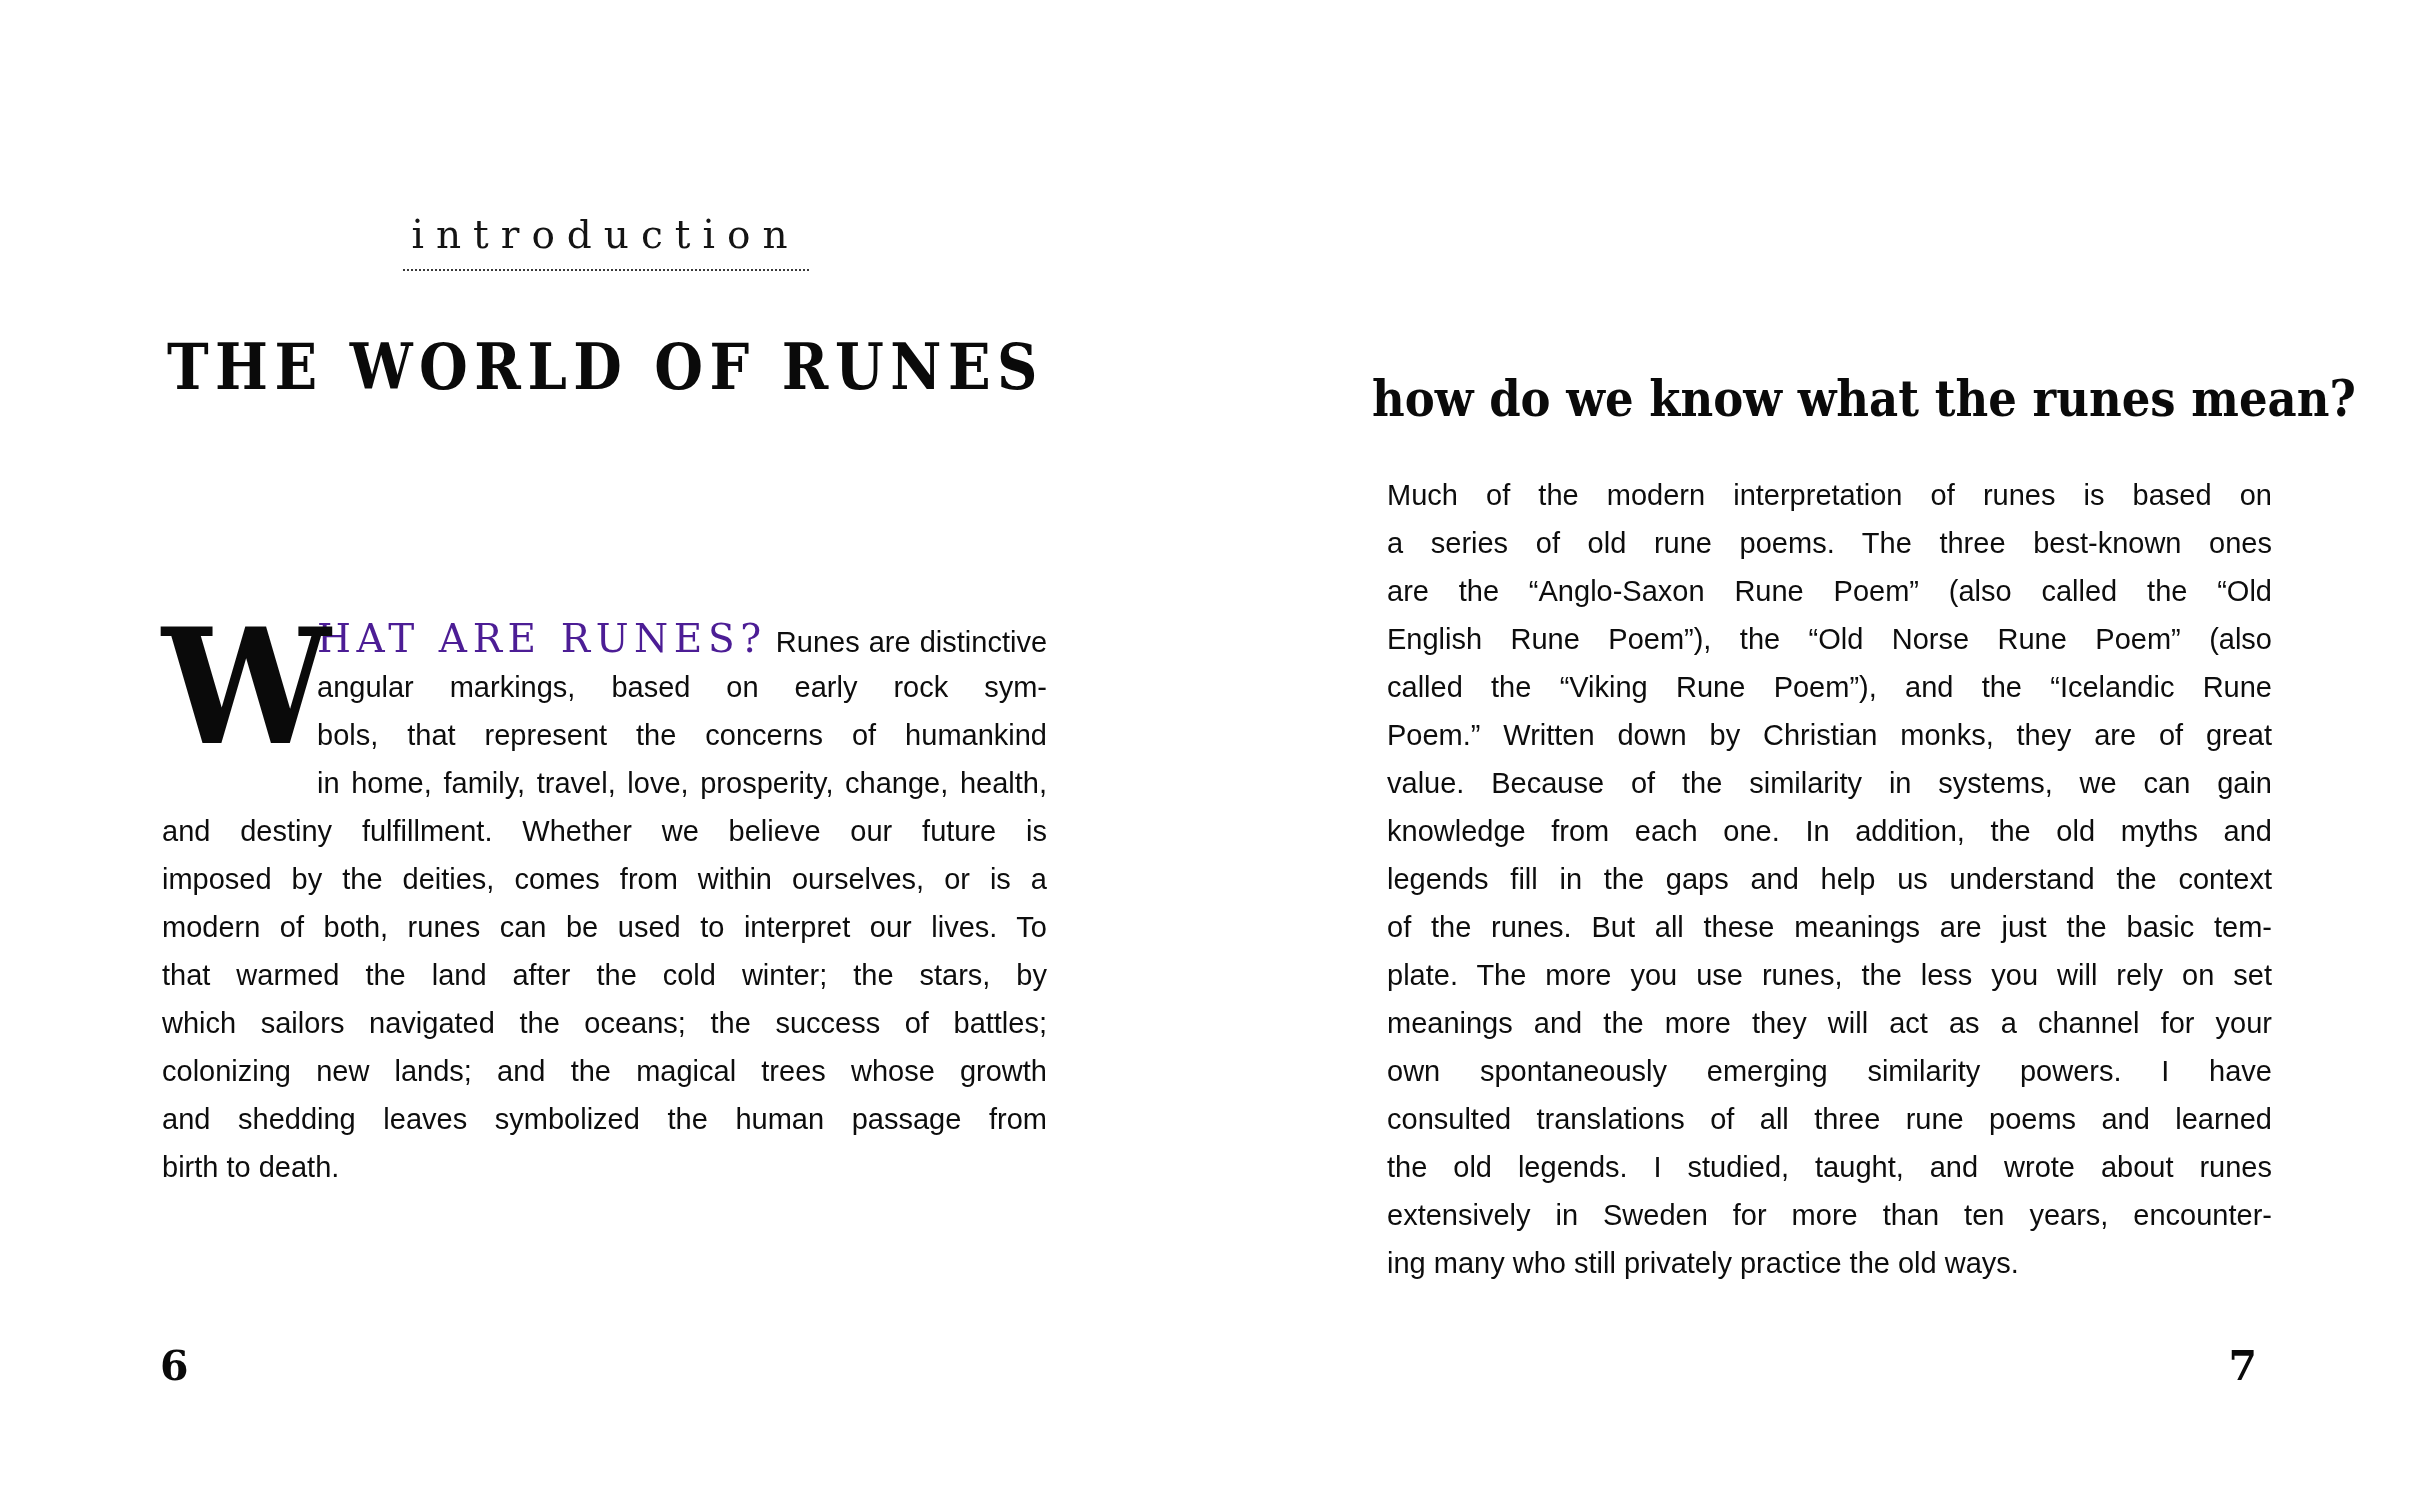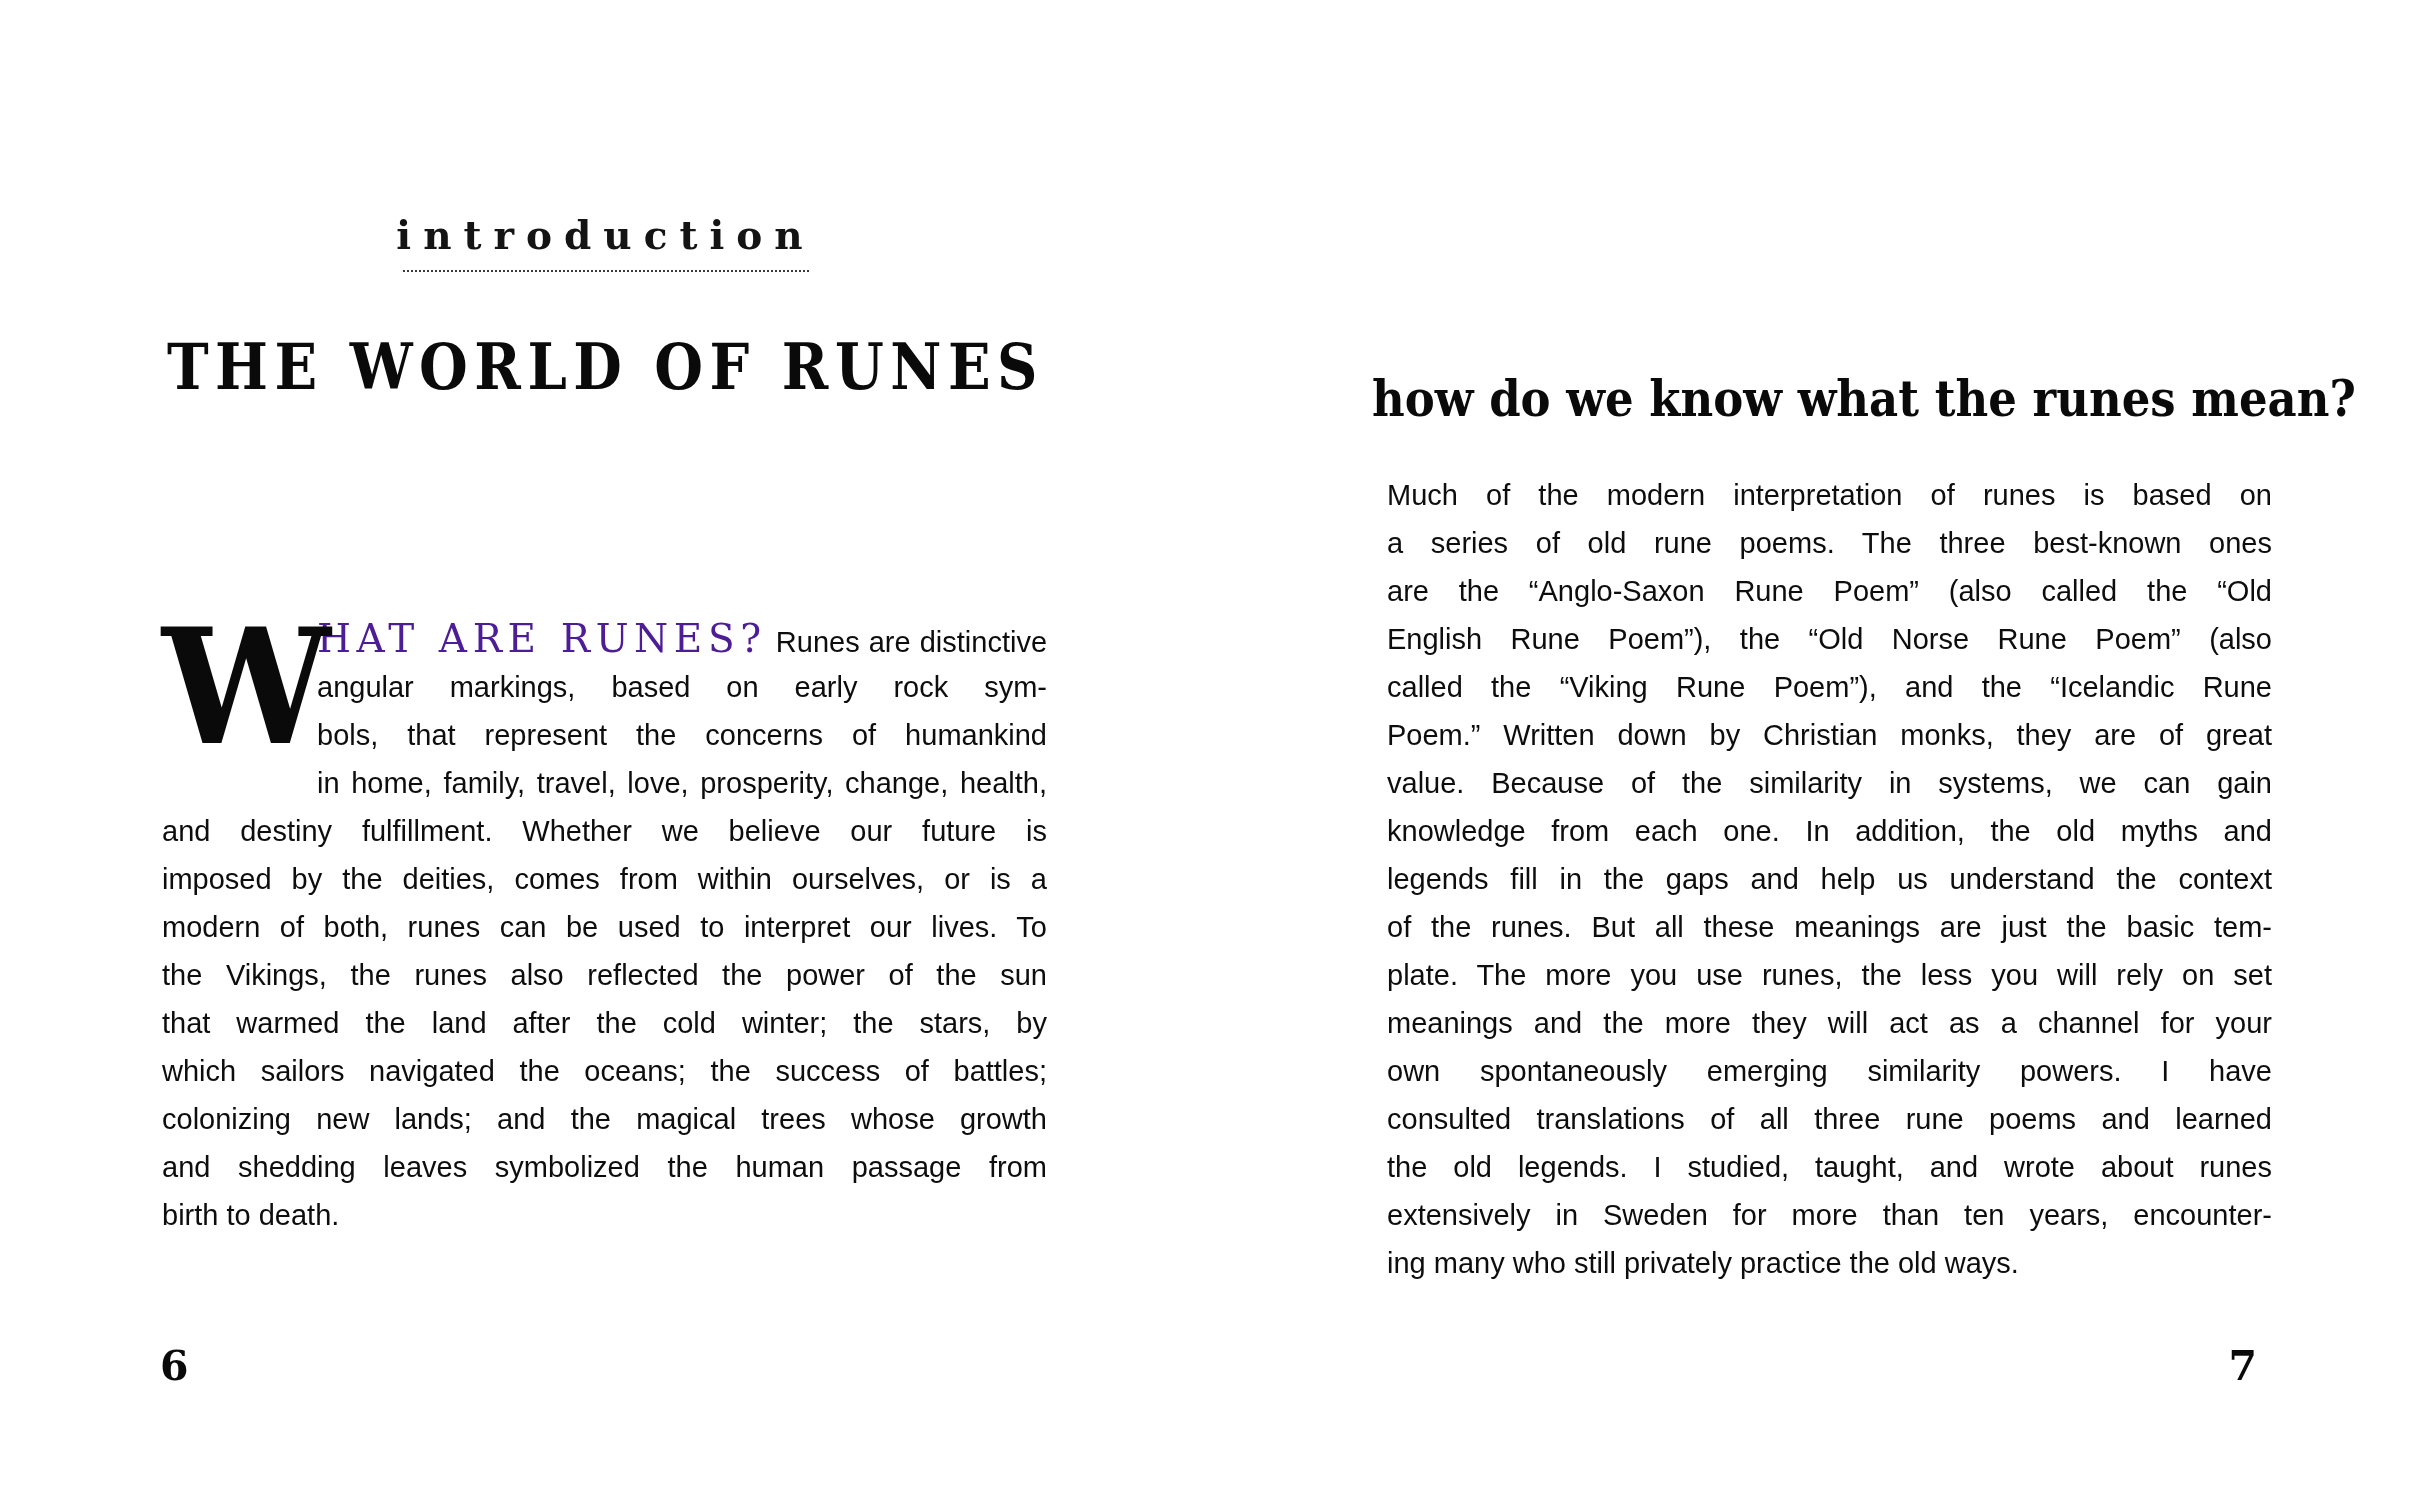--- a/index.html
+++ b/index.html
@@ -9,21 +9,20 @@
     position: relative;
     font-family: "Liberation Sans", sans-serif;
     color: #0d0d0d;
     overflow: hidden;
   }
 
   
   .kicker-wrap {
     position: absolute; left: 139px; top: 212px; width: 933px;
     text-align: center;
-    font-weight: bold;
   }
   .kicker {
     font-family: "DejaVu Serif", serif;
     font-size: 39px; letter-spacing: 12px;
     color: #141414;
   }
   .kicker-divider {
     margin: 12px auto 0 auto;
     width: 406px; height: 0;
     border-bottom: 2.8px dotted #3a3a3a;
@@ -121,21 +120,20 @@
     <span class="lead-caps">HAT ARE RUNES?</span>
     <span>Runes are distinctive</span>
   </div>
   <div class="lines">
       <div>angular markings, based on early rock sym-</div>
       <div>bols, that represent the concerns of humankind</div>
       <div>in home, family, travel, love, prosperity, change, health,</div>
       <div>and destiny fulfillment. Whether we believe our future is</div>
       <div>imposed by the deities, comes from within ourselves, or is a</div>
       <div>modern of both, runes can be used to interpret our lives. To</div>
-      <div>the Vikings, the runes also reflected the power of the sun</div>
       <div>that warmed the land after the cold winter; the stars, by</div>
       <div>which sailors navigated the oceans; the success of battles;</div>
       <div>colonizing new lands; and the magical trees whose growth</div>
       <div>and shedding leaves symbolized the human passage from</div>
       <div>birth to death.</div>
     </div>
 </div>
 
 <div class="folio folio-left">6</div>
 

